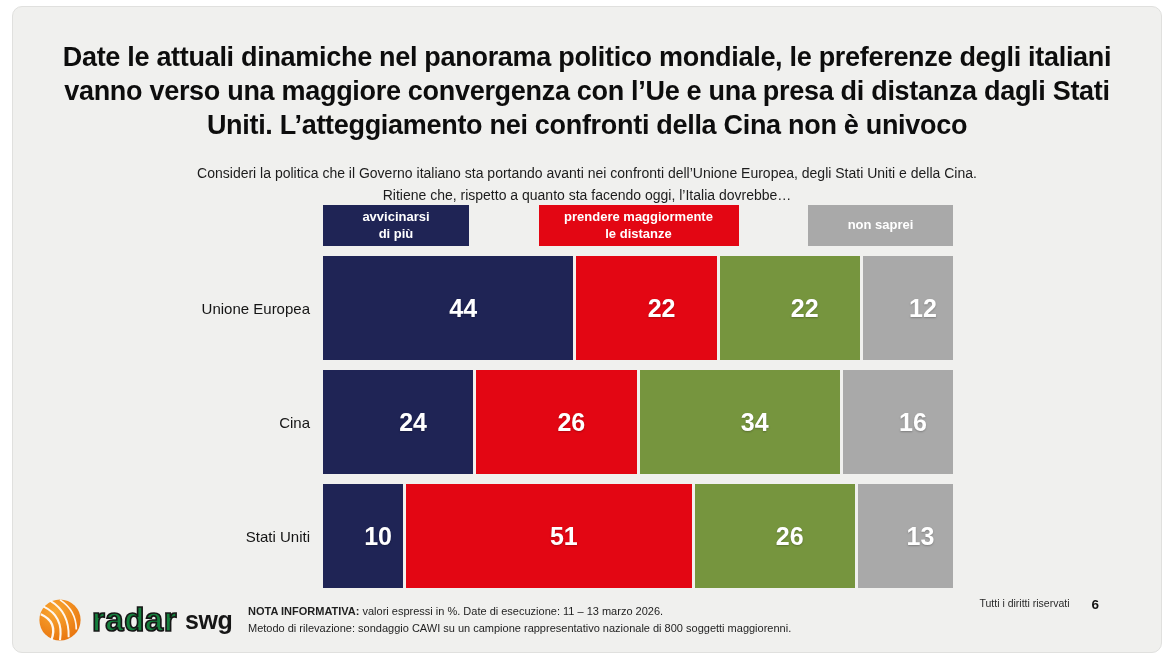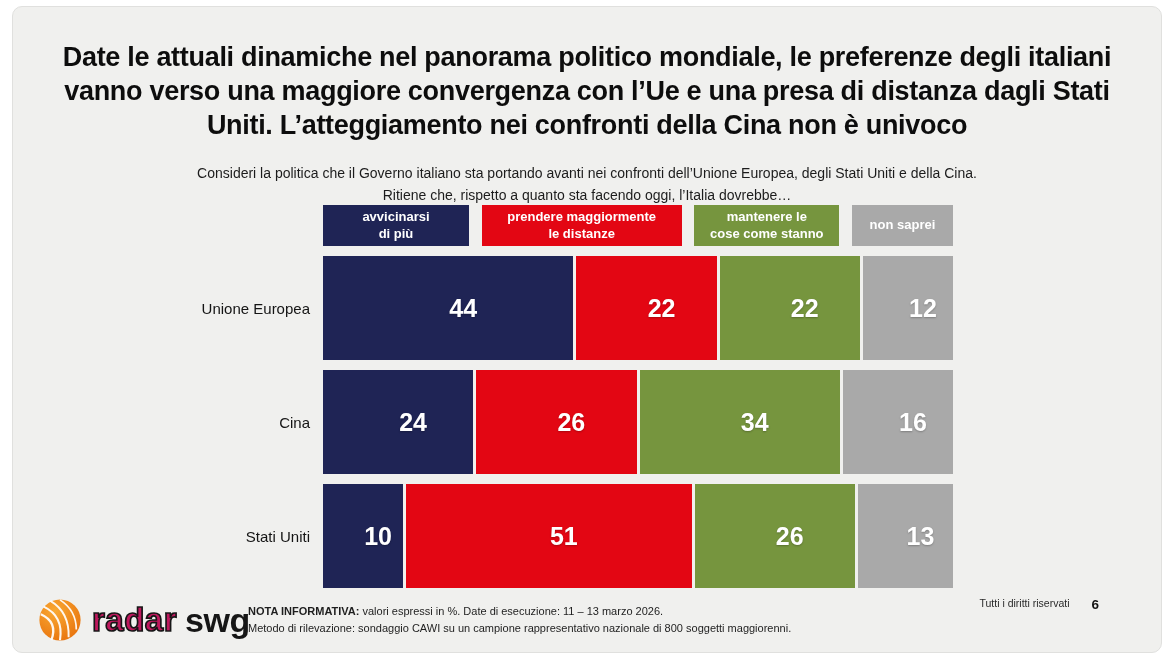--- a/index.html
+++ b/index.html
@@ -30,23 +30,23 @@
   .row-label { width: 310px; padding-right: 13px; display: flex; align-items: center;
     justify-content: flex-end; font-size: 15px; color: #141414; }
   .bar { width: 630px; display: flex; gap: 3px; }
   .seg { flex-basis: 0; display: flex; align-items: center; justify-content: center; padding-left: 30px; }
   .seg-value { color: #ffffff; font-weight: 700; font-size: 25px;
     text-shadow: 0 1px 2px rgba(0,0,0,0.25); }
 
   .footer-logo { position: absolute; left: 24px; top: 588px; height: 50px;
     display: flex; align-items: center; }
   .logo-ball { width: 46px; height: 46px; margin-right: 9px; }
-  .logo-radar { font-size: 33px; font-weight: 700; letter-spacing: 0.5px; color: #be185d;
+  .logo-radar { font-size: 33px; font-weight: 700; letter-spacing: 0.5px; color: #15803d;
     -webkit-text-stroke: 1.7px #161616; }
-  .logo-swg { font-size: 34px; font-weight: 700; color: #161616; margin-left: 8px;
+  .logo-swg { font-size: 25px; font-weight: 700; color: #161616; margin-left: 8px;
     letter-spacing: -0.5px; }
 
   .footer-note { position: absolute; left: 235px; top: 596px; font-size: 11px;
     line-height: 1.5; color: #1e1e1e; }
   .footer-note b { font-weight: 700; }
 
   .footer-rights { position: absolute; right: 62px; top: 590px; display: flex;
     align-items: flex-start; }
   .rights-text { font-size: 10.5px; color: #2a2a2a; }
   .page-number { font-size: 13.5px; font-weight: 700; color: #111; margin-left: 22px; }
@@ -61,22 +61,20 @@
   <div class="subtitle">
     <div>Consideri la politica che il Governo italiano sta portando avanti nei confronti dell’Unione Europea, degli Stati Uniti e della Cina.</div>
     <div>Ritiene che, rispetto a quanto sta facendo oggi, l’Italia dovrebbe…</div>
   </div>
 
   <div class="legend">
       <div class="legend-item" style="background-color: rgb(31, 36, 85);">avvicinarsi
 di più</div>
       <div class="legend-item" style="background-color: rgb(227, 6, 19);">prendere maggiormente
 le distanze</div>
-      <div class="legend-item" style="background-color: rgb(118, 149, 62);">mantenere le
-cose come stanno</div>
       <div class="legend-item" style="background-color: rgb(169, 169, 169);">non saprei</div>
     </div>
 
   <div class="chart">
       <div class="chart-row">
         <div class="row-label">Unione Europea</div>
         <div class="bar">
           <div class="seg" style="flex-grow: 44; background-color: rgb(31, 36, 85);">
             <span class="seg-value">44</span>
           </div>

